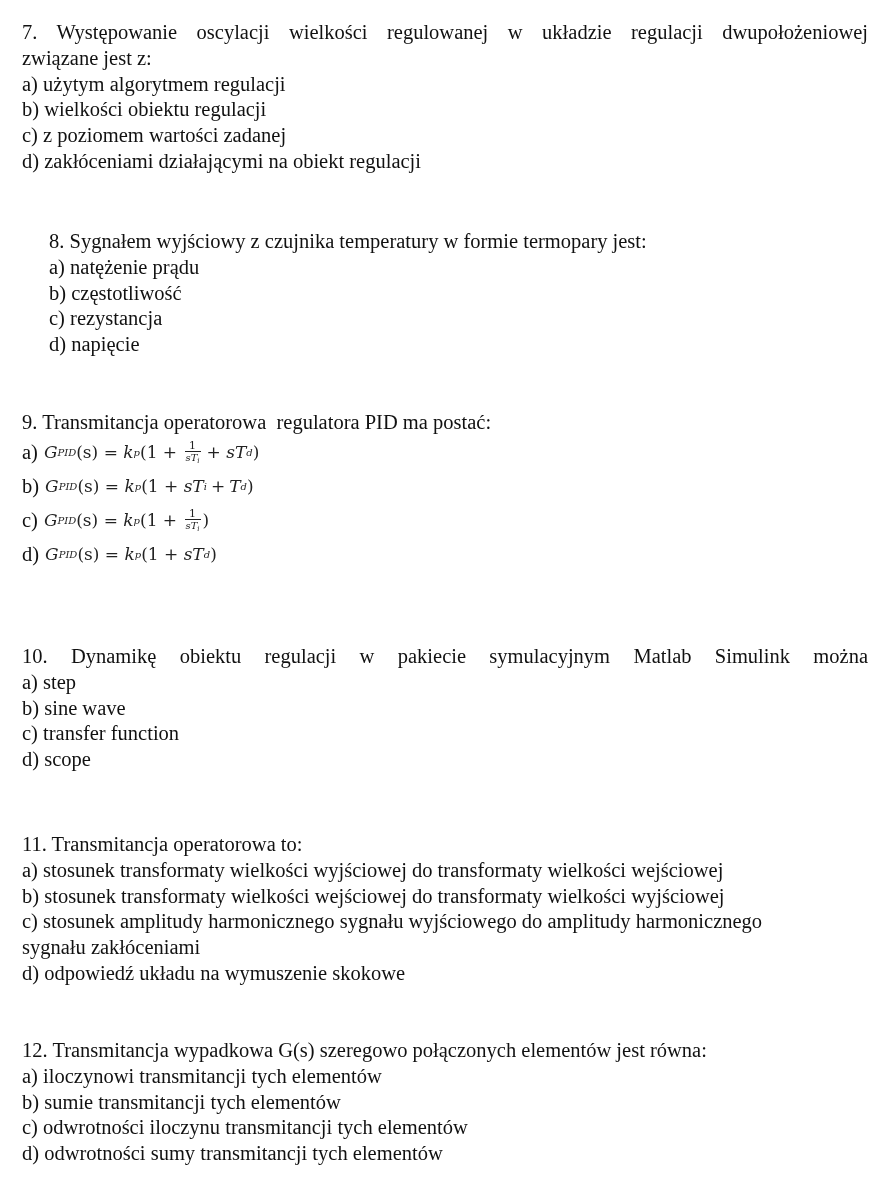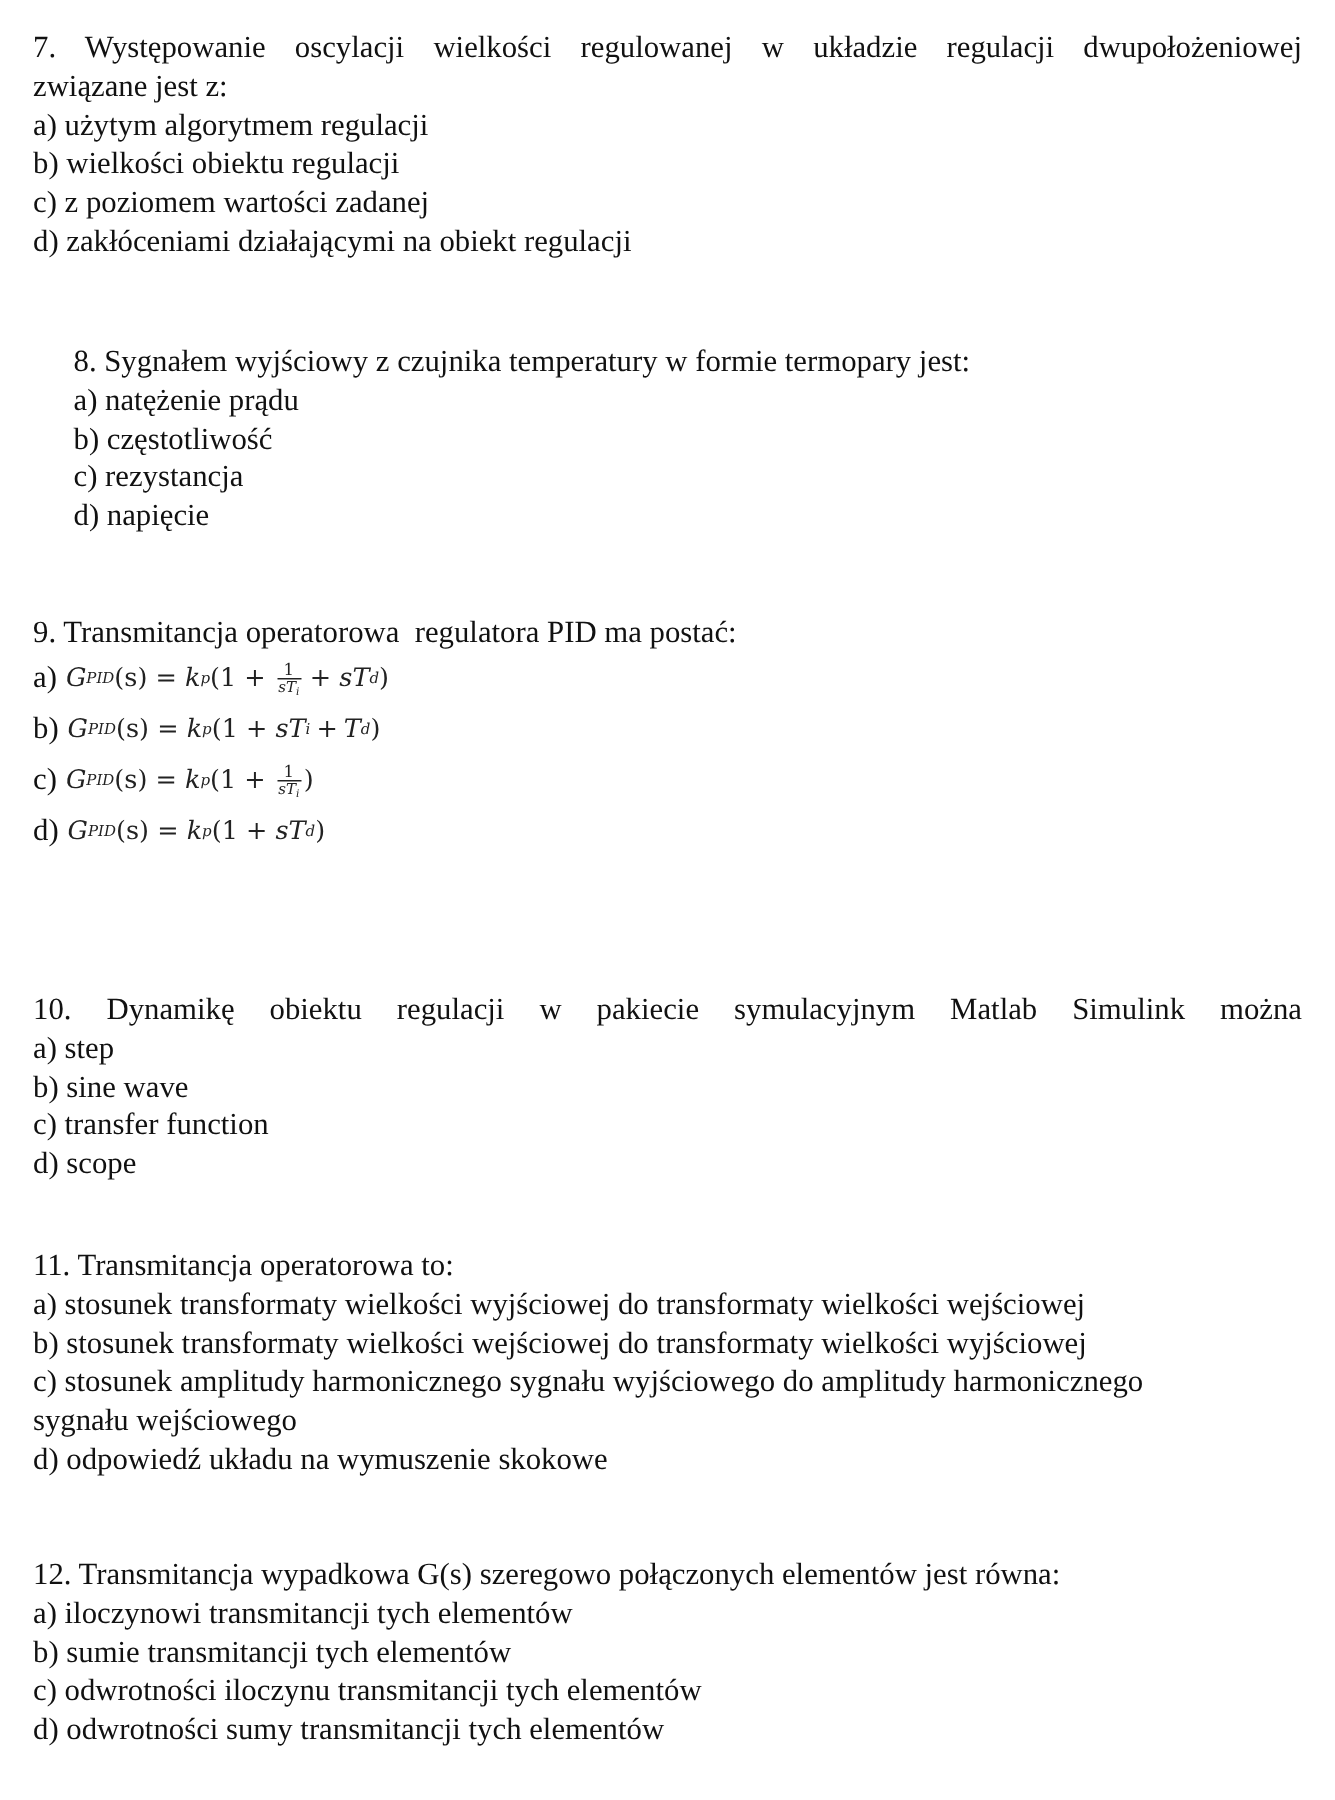--- a/index.html
+++ b/index.html
@@ -11,21 +11,21 @@
     line-height: 25.8px;
   }
   .page { position: relative; padding: 20px 22px 0 22px; }
   .question { margin: 0; }
   .q-title { text-align: justify; text-align-last: left; }
   .q-title.justify-first { text-align: justify; }
   .answer { white-space: nowrap; }
   .q7 { position: absolute; top: 20px; left: 22px; right: 22px; }
   .q8 { position: absolute; top: 229px; left: 22px; right: 22px; margin-left: 27px; }
   .q9 { position: absolute; top: 410px; left: 22px; right: 22px; }
-  .q10 { position: absolute; top: 661px; left: 22px; right: 22px; }
+  .q10 { position: absolute; top: 644px; left: 22px; right: 22px; }
   .q11 { position: absolute; top: 832px; left: 22px; right: 22px; }
   .q12 { position: absolute; top: 1038px; left: 22px; right: 22px; }
   .ital { }
 
   
   .formula-row { height: 34px; display: flex; align-items: center; white-space: nowrap; }
   .formula-row .lbl { margin-right: 6px; }
   .math {
     font-family: "DejaVu Serif", serif;
     font-style: italic;
@@ -148,21 +148,21 @@
     <div class="answer">b) sine wave</div>
     <div class="answer">c) transfer function</div>
     <div class="answer">d) scope</div>
   </section>
 
   <section class="question q11">
     <div class="q-title">11. Transmitancja operatorowa to:</div>
     <div class="answer">a) stosunek transformaty wielkości wyjściowej do transformaty wielkości wejściowej</div>
     <div class="answer">b) stosunek transformaty wielkości wejściowej do transformaty wielkości wyjściowej</div>
     <div class="answer">c) stosunek amplitudy harmonicznego sygnału wyjściowego do amplitudy harmonicznego</div>
-    <div class="answer">sygnału wejściowego</div>
+    <div class="answer">sygnału zakłóceniami</div>
     <div class="answer">d) odpowiedź układu na wymuszenie skokowe</div>
   </section>
 
   <section class="question q12">
     <div class="q-title" style="white-space: pre;"><span>12. Transmitancja wypadkowa </span><span class="ital">G(s)</span><span> szeregowo połączonych elementów jest równa:</span></div>
     <div class="answer">a) iloczynowi transmitancji tych elementów</div>
     <div class="answer">b) sumie transmitancji tych elementów</div>
     <div class="answer">c) odwrotności iloczynu transmitancji tych elementów</div>
     <div class="answer">d) odwrotności sumy transmitancji tych elementów</div>
   </section>

